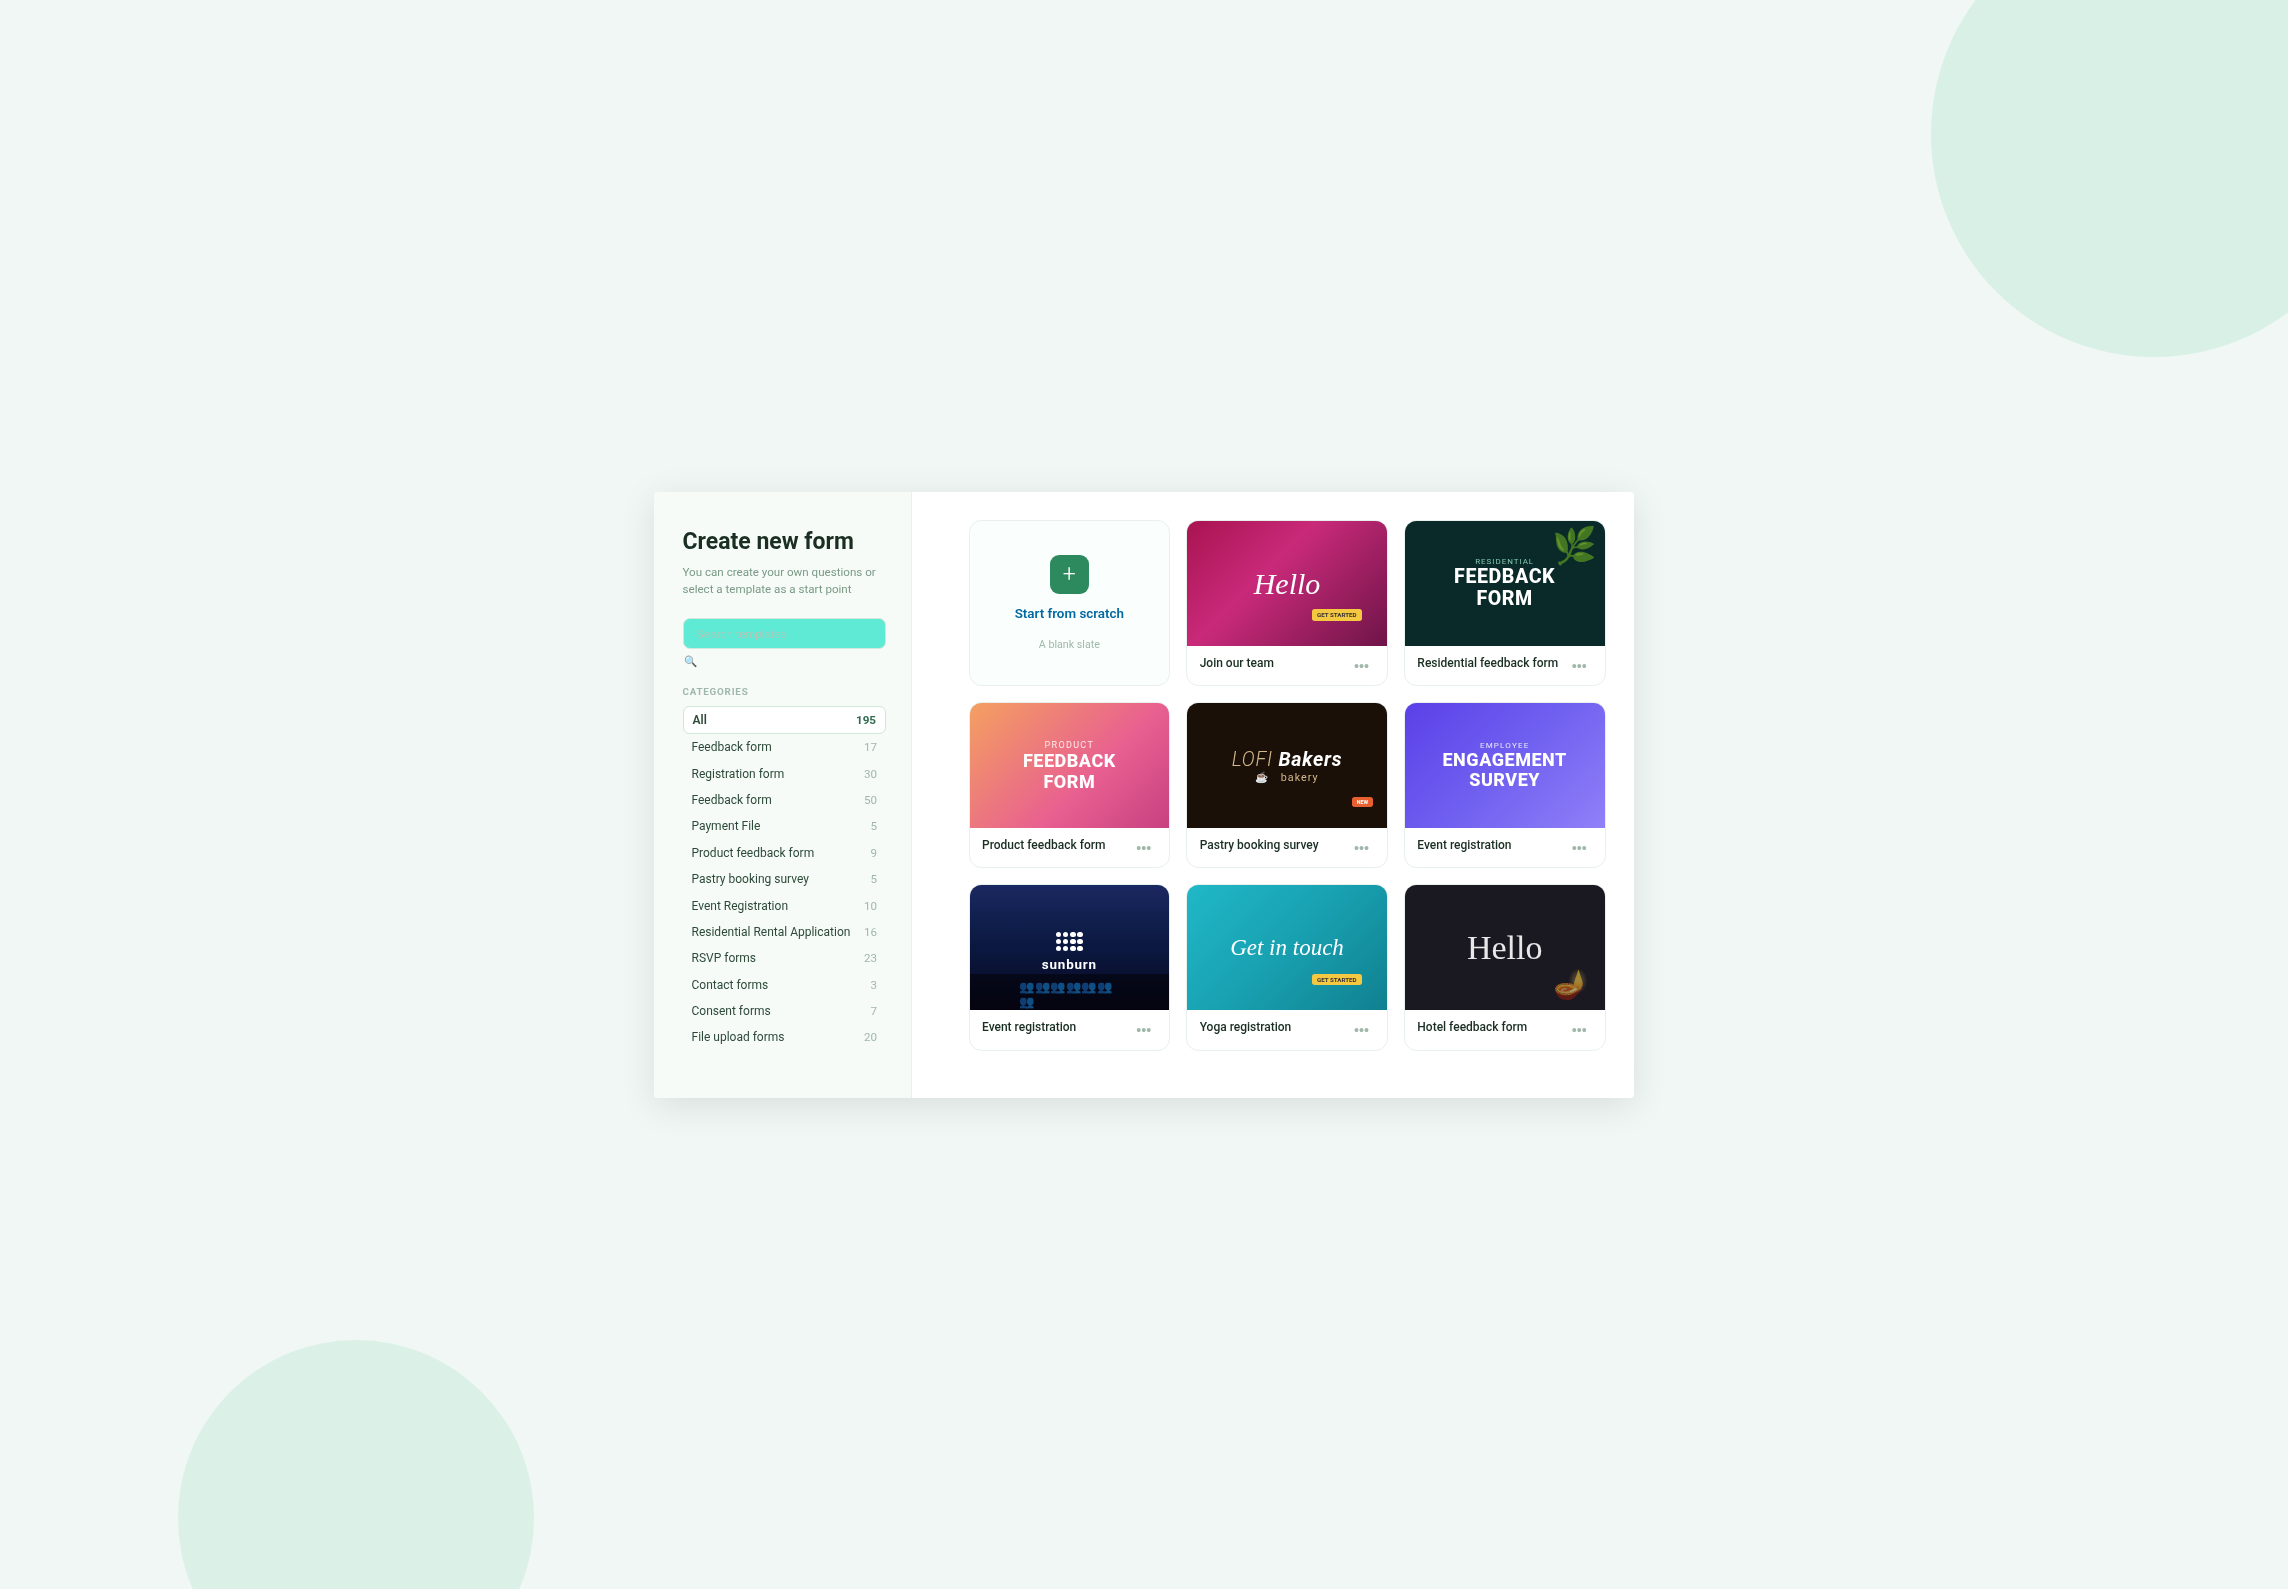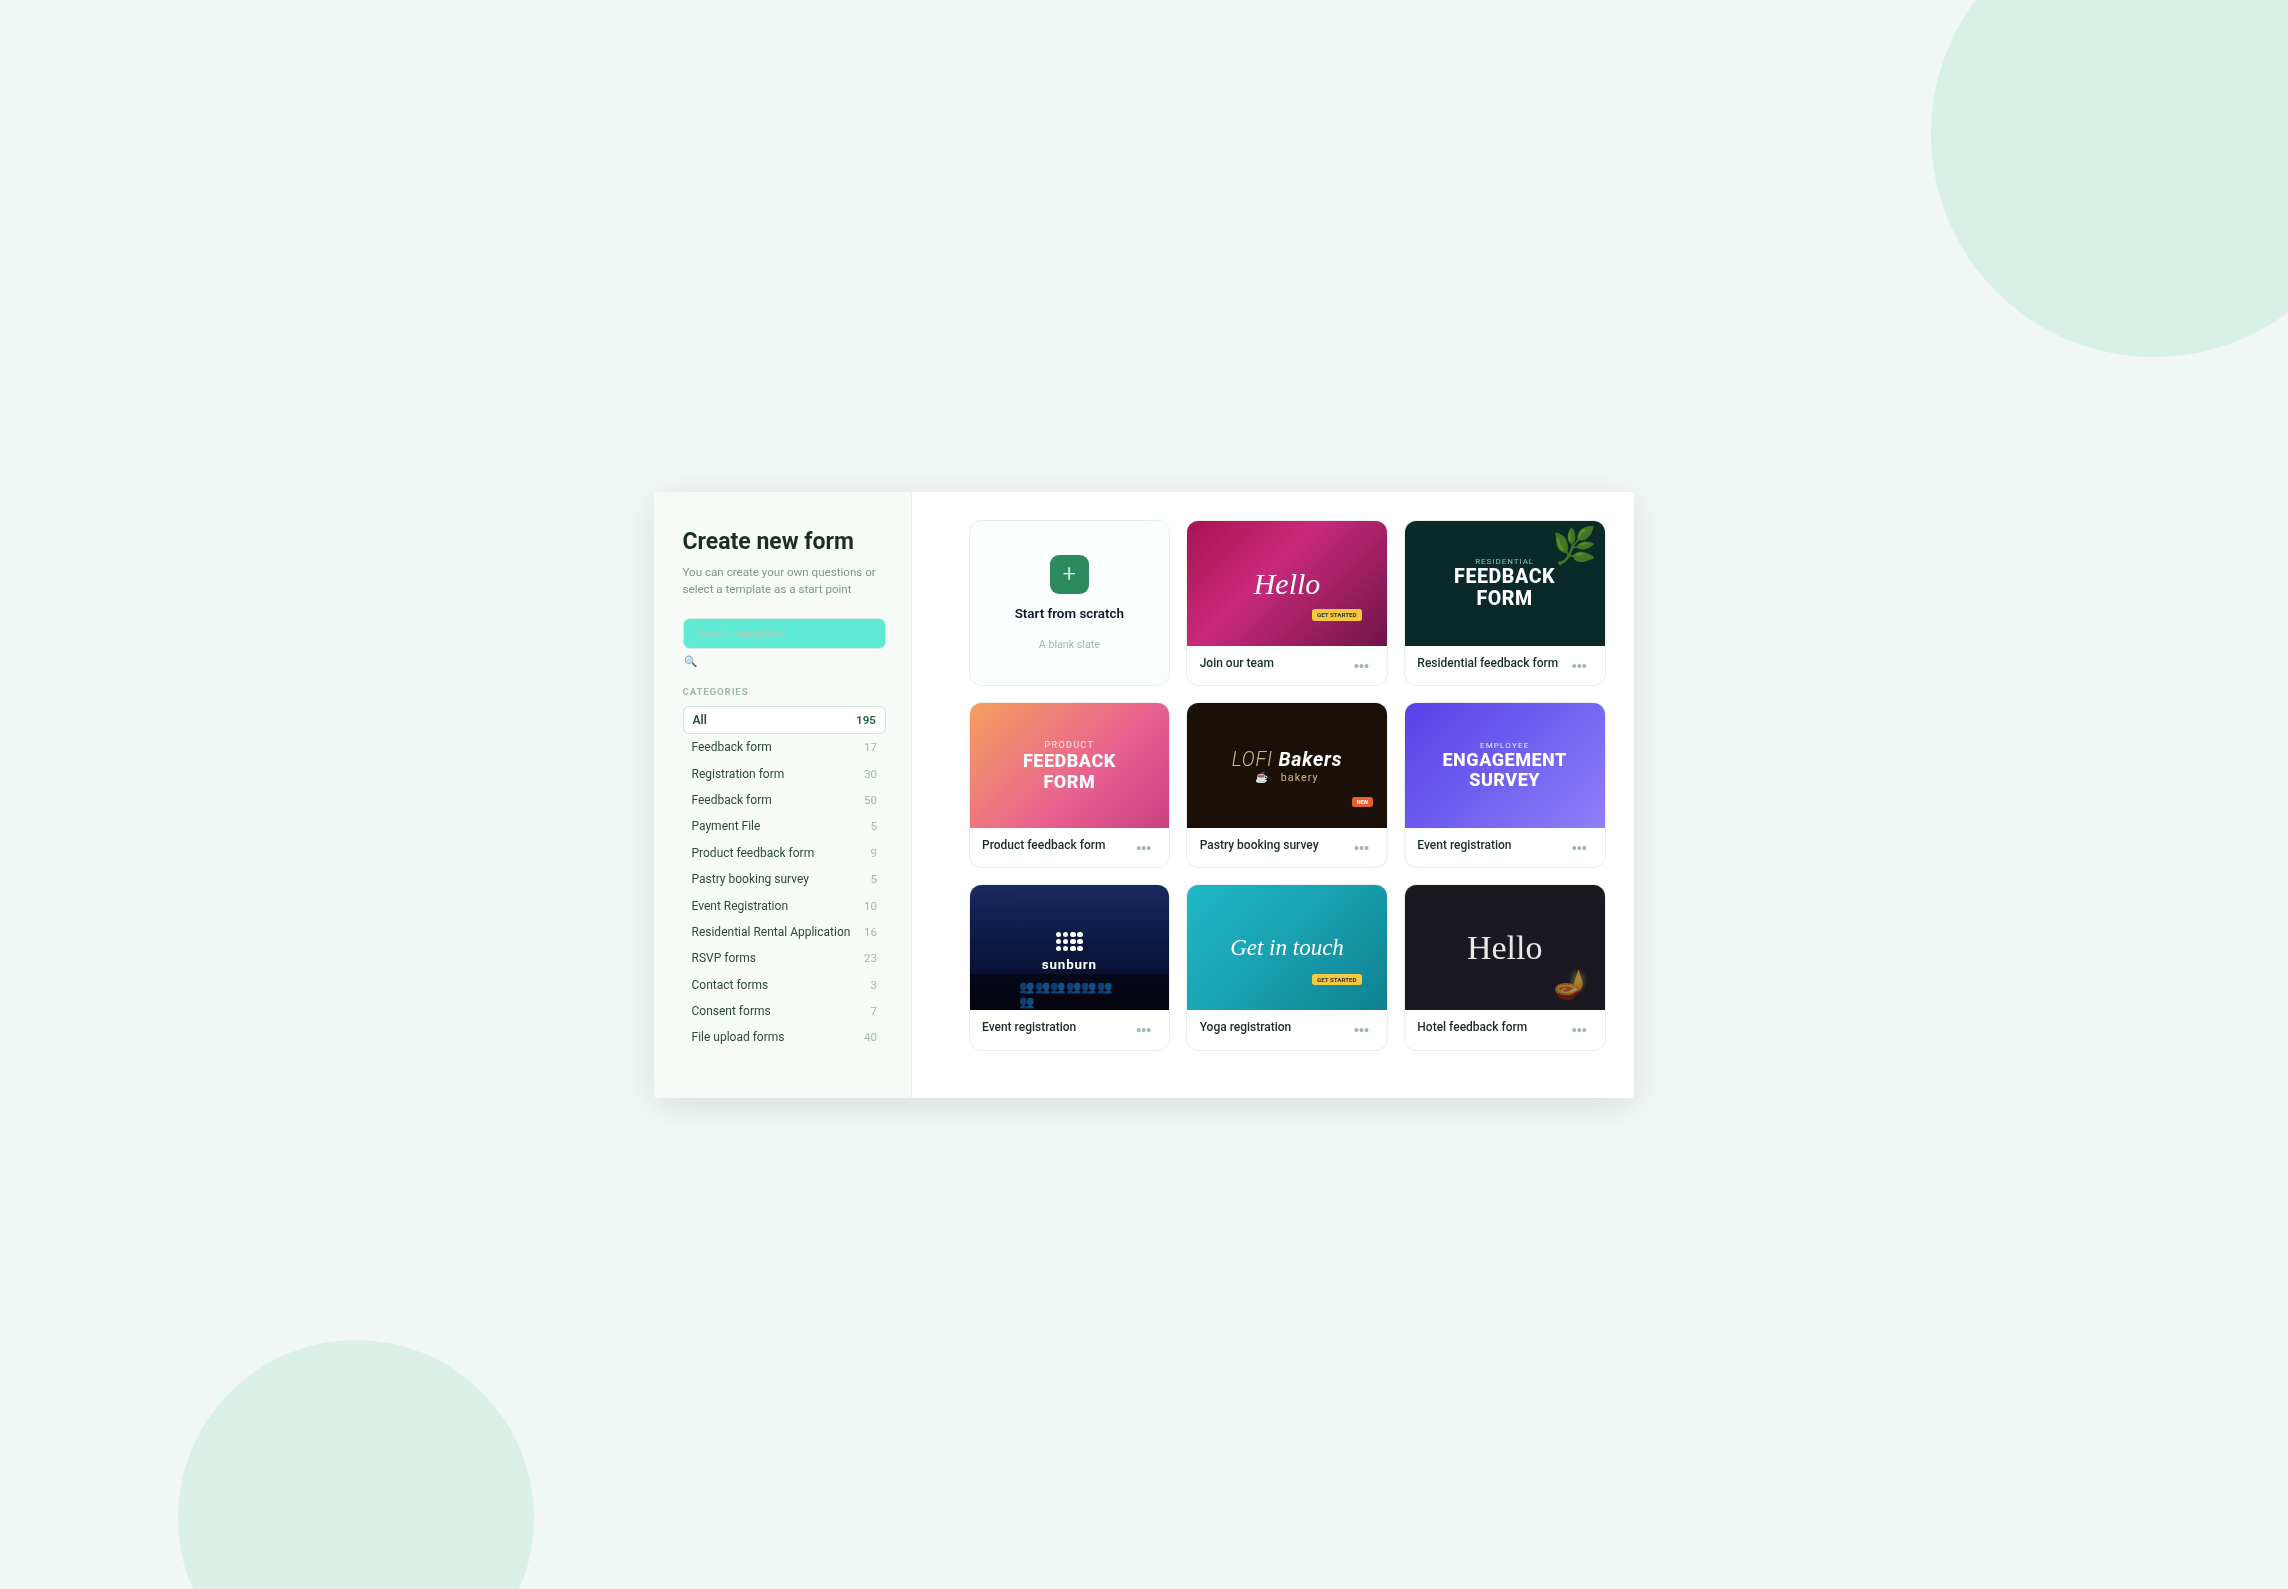--- a/index.html
+++ b/index.html
@@ -161,21 +161,21 @@
       justify-content: center;
       margin-bottom: 12.5px;
       font-size: 23px;
       color: white;
       font-weight: 300;
       line-height: 1;
     }
     .scratch-title {
       font-size: 13.4px;
       font-weight: 600;
-      color: #0f172a;
+      color: #0369a1;
       margin-bottom: 17px;
     }
     .scratch-subtitle {
       font-size: 10.7px;
       color: #a0b8aa;
     }
     .card-thumbnail {
       width: 100%;
       height: 125px;
       object-fit: cover;
@@ -537,21 +537,21 @@
       <li class="category-item">
         <span class="cat-name">Contact forms</span>
         <span class="cat-count">3</span>
       </li>
       <li class="category-item">
         <span class="cat-name">Consent forms</span>
         <span class="cat-count">7</span>
       </li>
       <li class="category-item">
         <span class="cat-name">File upload forms</span>
-        <span class="cat-count">40</span>
+        <span class="cat-count">20</span>
       </li>
     </ul>
   </aside>
 
   <main class="content-area">
     <div class="templates-grid">
 
       <div class="template-card scratch">
         <div class="scratch-icon">+</div>
         <div class="scratch-title">Start from scratch</div>

